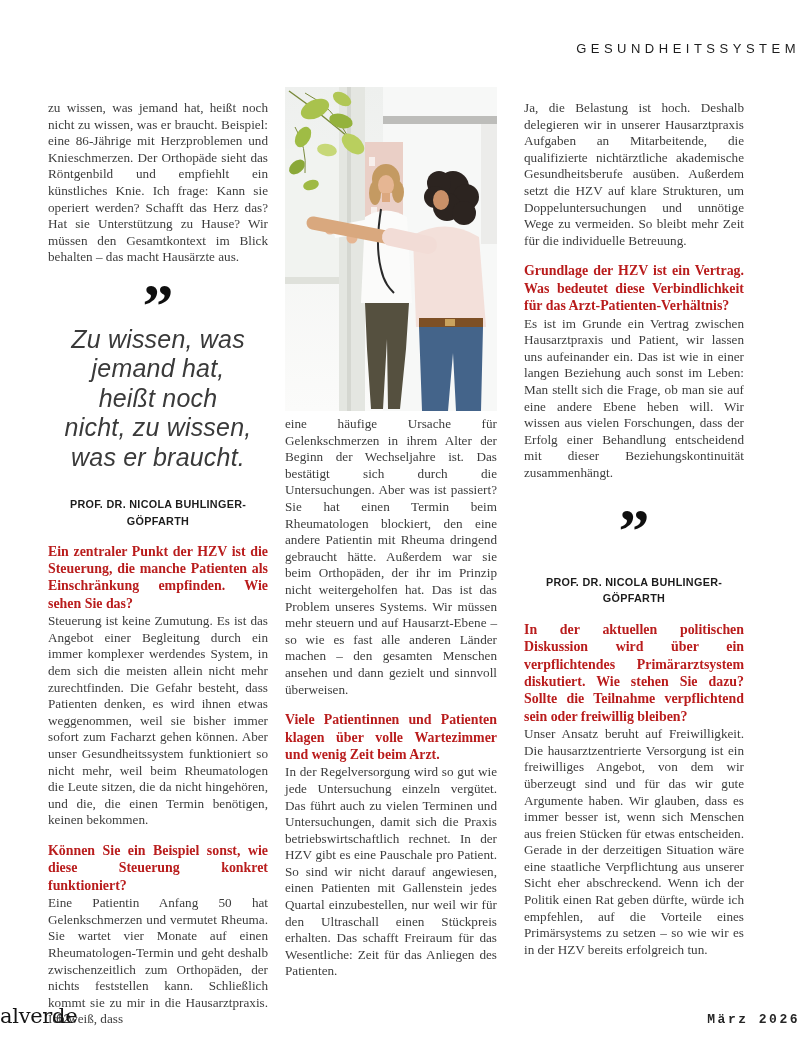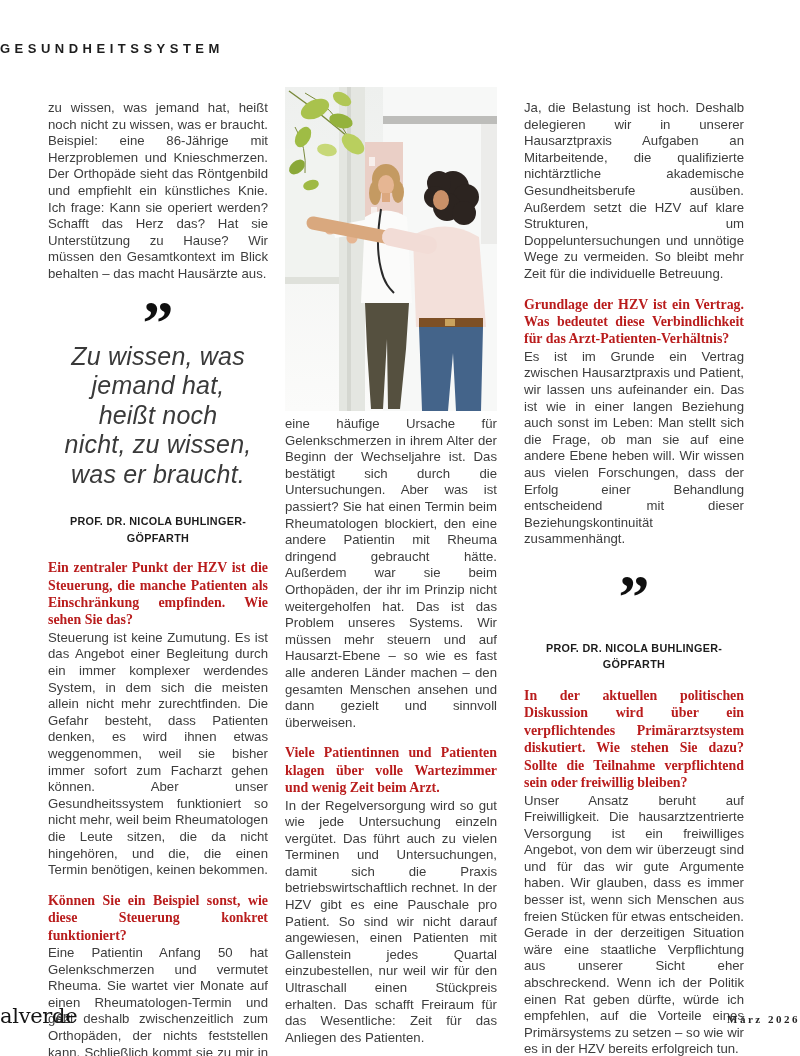--- a/index.html
+++ b/index.html
@@ -2,31 +2,31 @@
 <html lang="de"><head>
 <meta charset="utf-8">
 <style>
   * { margin:0; padding:0; box-sizing:border-box; }
   html,body { background:#ffffff; }
   .page {
     position:relative; width:800px; height:1056px; background:#ffffff;
     font-family:"Liberation Sans", sans-serif; overflow:hidden;
   }
   .kicker {
-    position:absolute; top:41px; left:0; right:0; text-align:left;
-    font-size:13px; font-weight:700; letter-spacing:4.5px; color:#1d1d1d;
+    position:absolute; top:41px; left:0; right:0; text-align:right;
+    font-size:13px; font-weight:400; letter-spacing:4.5px; color:#1d1d1d;
   }
   .col {
     position:absolute; width:220px; font-size:13.2px; line-height:16.6px;
     color:#3d3d3d; text-align:justify; hyphens:auto;
   }
   .col-left  { left:48px;  top:100px; }
   .col-mid   { left:285px; top:87px;  width:212px; }
   .col-right { left:524px; top:100px; }
-  p.body-text { margin:0; }
+  p.body-text { margin:0;font-family:Liberation Serif, serif; }
   p.question {
     font-family:"Liberation Serif", serif; font-weight:700;
     font-size:13.9px; line-height:17.4px; color:#b91c1c;
     margin:13px 0 1px 0; text-align:justify;
   }
   .photo-fig { margin:0 0 5px 0; width:212px; height:324px; }
   .pullquote { text-align:center; margin:17px 0 12px 0; }
   .pullquote.right-pq { margin-top:26px; margin-bottom:14px; }
   .pq-mark {
     font-family:"Liberation Serif", serif; font-weight:700;
@@ -46,21 +46,21 @@
   }
   .footer-center {
     position:absolute; top:1004px; left:0; width:800px;
     display:flex; justify-content:space-between; align-items:baseline; gap:28px;
   }
   .logo {
     font-family:"DejaVu Serif", serif; font-size:21px; color:#141414;
     letter-spacing:-0.3px;
   }
   .issue {
-    font-family:Liberation Serif, serif; font-size:11px;
+    font-family:Liberation Mono, monospace; font-size:13px;
     font-weight:700; letter-spacing:2.5px; color:#262626;padding-left:40px;
   }
 </style>
 </head>
 <body>
 
 <div class="page">
 
   <div class="kicker">GESUNDHEITSSYSTEM</div>
 

